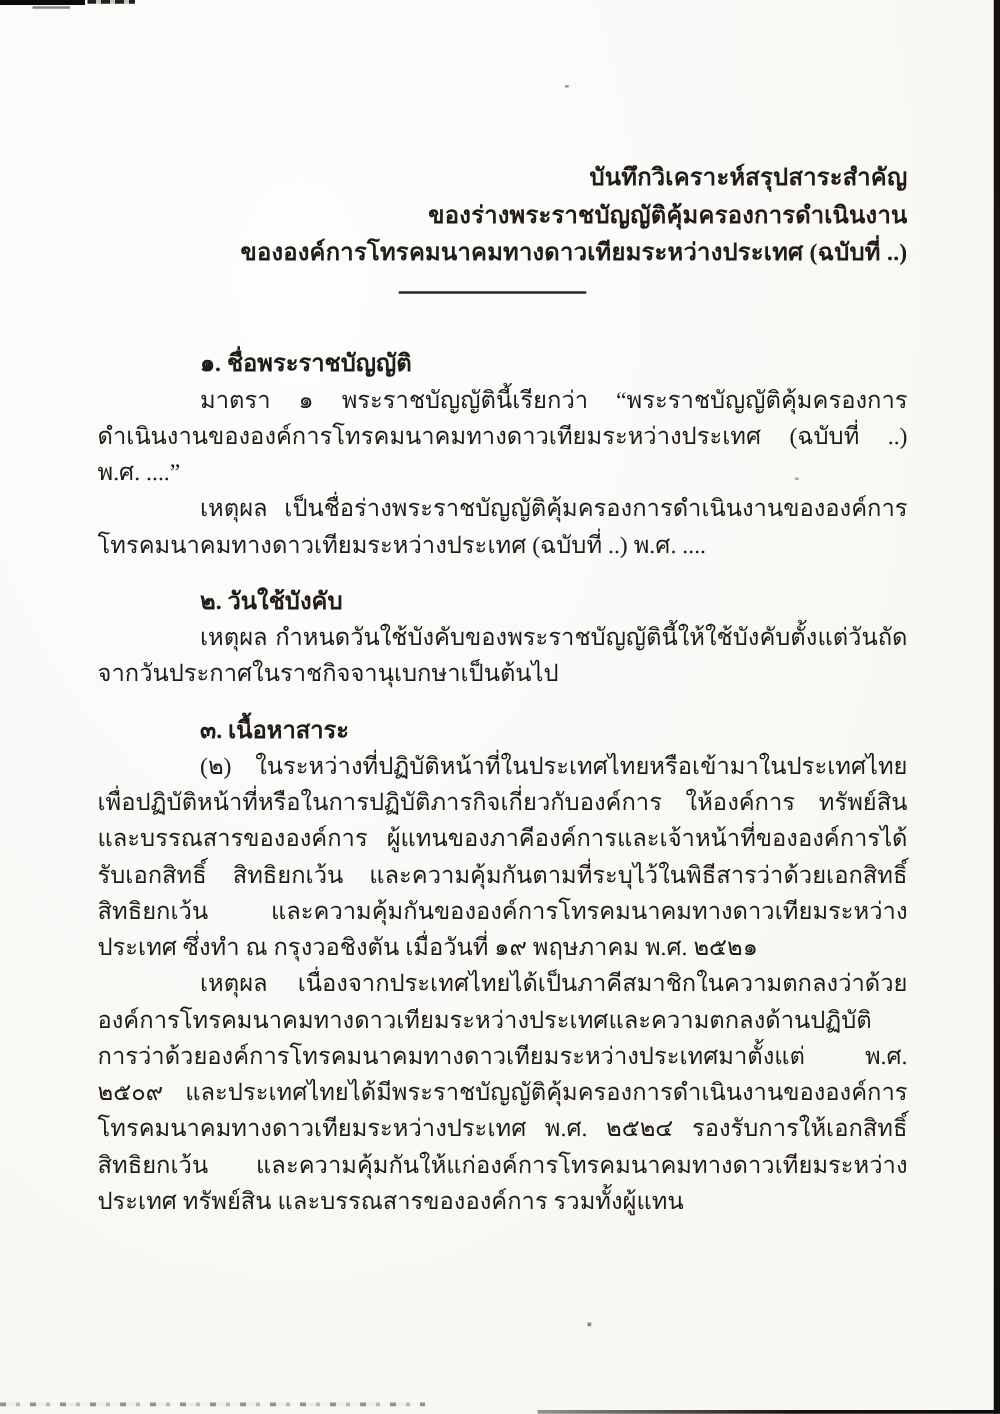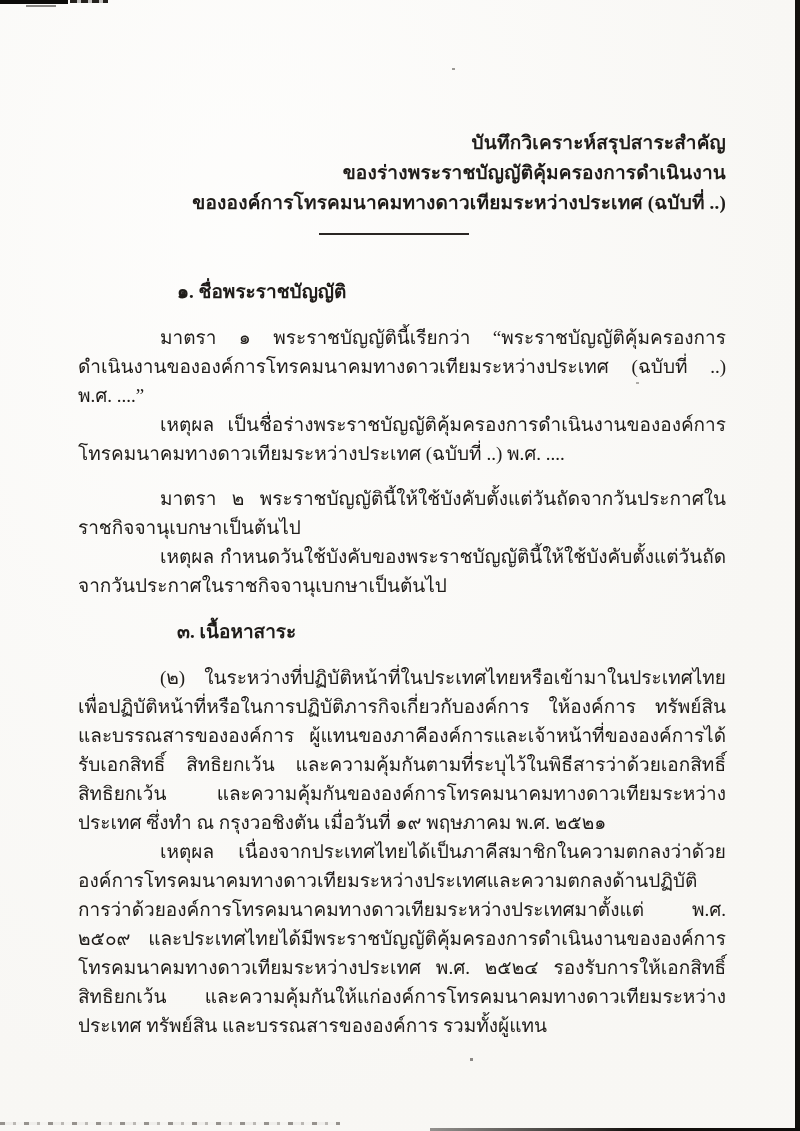--- a/index.html
+++ b/index.html
@@ -89,21 +89,21 @@
     border-top: 2px solid #2a2623;
     width: 150px;
     margin: 15px auto 0 auto;
     transform: translateX(-8px);
   }
   .body-block {
     margin-top: 42px;
   }
   .section { margin-bottom: 16px; }
   .section-heading {
-    margin: 17px;
+    margin: 0;
     padding-left: 82px;
     font-size: 19px;
     font-weight: 600;
     line-height: 29px;
   }
   .para {
     margin: 0;
     text-indent: 82px;
     font-family: Liberation Serif, serif;
   }
@@ -134,21 +134,21 @@
 
     <div class="body-block">
 
       <div class="section">
         <p class="section-heading">๑. ชื่อพระราชบัญญัติ</p>
         <p class="para">มาตรา ๑  พระราชบัญญัตินี้เรียกว่า “พระราชบัญญัติคุ้มครองการดำเนินงานขององค์การโทรคมนาคมทางดาวเทียมระหว่างประเทศ (ฉบับที่ ..) พ.ศ. ....”</p>
         <p class="para">เหตุผล เป็นชื่อร่างพระราชบัญญัติคุ้มครองการดำเนินงานขององค์การโทรคมนาคมทางดาวเทียมระหว่างประเทศ (ฉบับที่ ..) พ.ศ. ....</p>
       </div>
 
       <div class="section">
-        <p class="para">มาตรา ๒  พระราชบัญญัตินี้ให้ใช้บังคับตั้งแต่วันถัดจากวันประกาศในราชกิจจานุเบกษาเป็นต้นไป</p>
+        <p class="section-heading">๒. วันใช้บังคับ</p>
         <p class="para">เหตุผล กำหนดวันใช้บังคับของพระราชบัญญัตินี้ให้ใช้บังคับตั้งแต่วันถัดจากวันประกาศในราชกิจจานุเบกษาเป็นต้นไป</p>
       </div>
 
       <div class="section">
         <p class="section-heading">๓. เนื้อหาสาระ</p>
         <p class="para">(๒) ในระหว่างที่ปฏิบัติหน้าที่ในประเทศไทยหรือเข้ามาในประเทศไทยเพื่อปฏิบัติหน้าที่หรือในการปฏิบัติภารกิจเกี่ยวกับองค์การ ให้องค์การ ทรัพย์สิน และบรรณสารขององค์การ ผู้แทนของภาคีองค์การและเจ้าหน้าที่ขององค์การได้รับเอกสิทธิ์ สิทธิยกเว้น และความคุ้มกันตามที่ระบุไว้ในพิธีสารว่าด้วยเอกสิทธิ์ สิทธิยกเว้น และความคุ้มกันขององค์การโทรคมนาคมทางดาวเทียมระหว่างประเทศ ซึ่งทำ ณ กรุงวอชิงตัน เมื่อวันที่ ๑๙ พฤษภาคม พ.ศ. ๒๕๒๑</p>
         <p class="para">เหตุผล เนื่องจากประเทศไทยได้เป็นภาคีสมาชิกในความตกลงว่าด้วยองค์การโทรคมนาคมทางดาวเทียมระหว่างประเทศและความตกลงด้านปฏิบัติการว่าด้วยองค์การโทรคมนาคมทางดาวเทียมระหว่างประเทศมาตั้งแต่ พ.ศ. ๒๕๐๙ และประเทศไทยได้มีพระราชบัญญัติคุ้มครองการดำเนินงานขององค์การโทรคมนาคมทางดาวเทียมระหว่างประเทศ พ.ศ. ๒๕๒๔ รองรับการให้เอกสิทธิ์ สิทธิยกเว้น และความคุ้มกันให้แก่องค์การโทรคมนาคมทางดาวเทียมระหว่างประเทศ ทรัพย์สิน และบรรณสารขององค์การ รวมทั้งผู้แทน</p>
       </div>
 
     </div>

